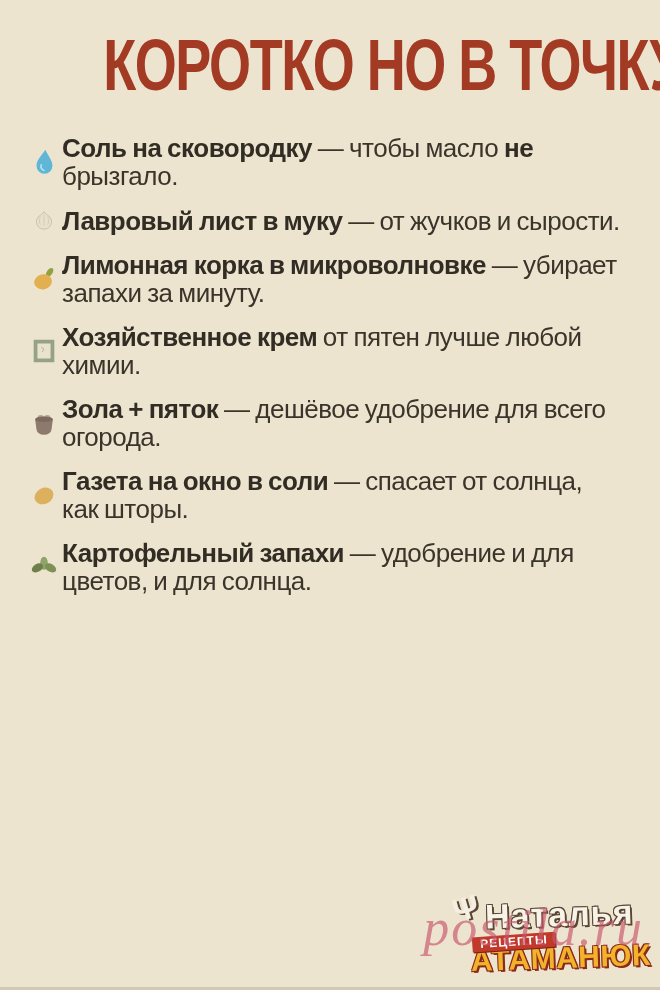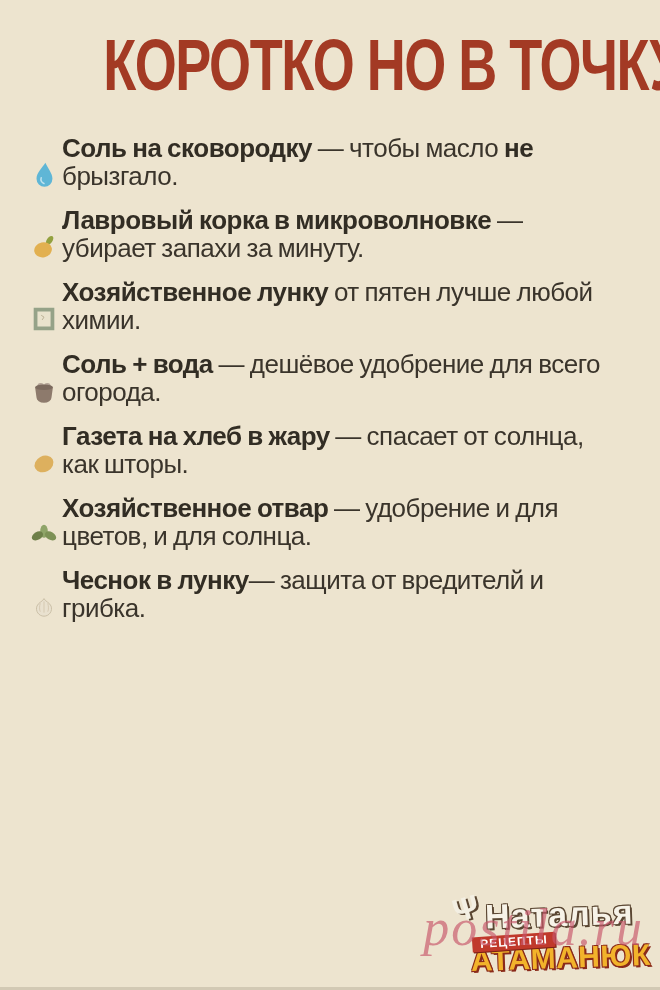--- a/index.html
+++ b/index.html
@@ -29,21 +29,21 @@
     transform: scaleX(0.74);
     transform-origin: 50% 50%;
     font-stretch: condensed;
   }
   ul.tips {
     list-style: none;
     margin: 0; padding: 0;
   }
   li.item {
     display: flex;
-    align-items: flex-end;
+    align-items: center;
     margin: 0 0 16px 0;
   }
   .icon {
     flex: 0 0 36px;
     display: flex;
     justify-content: center;
     margin-top: -1px;
   }
   .icon svg { width: 30px; height: 30px; display: block; }
   p.text {
@@ -131,84 +131,84 @@
   <li class="item">
     <span class="icon">
           <svg viewBox="0 0 32 32">
             <path d="M17.5 3 C20 9 25 14 25 20 a8.5 8.5 0 1 1 -17 0 C8 13.5 14.5 8 17.5 3 Z" fill="#5fb6d6"></path>
             <path d="M13 19 a5 5 0 0 0 3 6" stroke="#bfe3ef" stroke-width="1.6" fill="none" stroke-linecap="round"></path>
           </svg>
         </span>
     <p class="text"><span class="b">Соль на сковородку</span><span class="r"> — чтобы масло </span><span class="b">не</span><span class="r"> брызгало.</span></p>
   </li>
 
+  <li class="item">
+    <span class="icon">
+          <svg viewBox="0 0 32 32">
+            <path d="M16 7 c1 3 6 4 7.5 8 a8 8 0 1 1 -15 0 C10 11 15 10 16 7 Z" fill="#e9e1cf" stroke="#c9bda4" stroke-width="1"></path>
+            <path d="M16 10 v12 M12 12 c-1 3 -1 7 0 9 M20 12 c1 3 1 7 0 9" stroke="#d4c8b0" stroke-width="1" fill="none"></path>
+          </svg>
+        </span>
+    <p class="text"><span class="b">Лавровый лист в муку</span><span class="r"> — от жучков и сырости.</span></p>
+  </li>
 
   <li class="item">
     <span class="icon">
           <svg viewBox="0 0 32 32">
             <ellipse cx="22" cy="9" rx="3" ry="5.5" fill="#93a13f" transform="rotate(35 22 9)"></ellipse>
             <ellipse cx="15" cy="19" rx="9.5" ry="8" fill="#e2b050" transform="rotate(-12 15 19)"></ellipse>
           </svg>
         </span>
-    <p class="text"><span class="b">Лавровый корка в микроволновке</span><span class="r"> — убирает запахи за минуту.</span></p>
+    <p class="text"><span class="b">Лимонная корка в микроволновке</span><span class="r"> — убирает запахи за минуту.</span></p>
   </li>
 
   <li class="item">
     <span class="icon">
           <svg viewBox="0 0 32 32">
             <rect x="5" y="4" width="22" height="24" fill="#95a288"></rect>
             <rect x="9" y="8" width="14" height="16" fill="#e9e3cd"></rect>
             <path d="M13 12 l3 2 -2 3" stroke="#b9af93" stroke-width="1" fill="none"></path>
           </svg>
         </span>
-    <p class="text"><span class="b">Хозяйственное лунку</span><span class="r"> от пятен лучше любой химии.</span></p>
+    <p class="text"><span class="b">Хозяйственное крем</span><span class="r"> от пятен лучше любой химии.</span></p>
   </li>
 
   <li class="item">
     <span class="icon">
           <svg viewBox="0 0 32 32">
             <circle cx="12.5" cy="11" r="3.6" fill="#b3a396"></circle>
             <circle cx="19.5" cy="11" r="3.6" fill="#b3a396"></circle>
             <path d="M6.5 12 h19 l-1.5 11 a8 5.5 0 0 1 -16 0 Z" fill="#8d7a6c"></path>
             <ellipse cx="16" cy="12" rx="9.5" ry="3" fill="#7c6a5e"></ellipse>
           </svg>
         </span>
-    <p class="text"><span class="b">Соль + вода</span><span class="r"> — дешёвое удобрение для всего огорода.</span></p>
+    <p class="text"><span class="b">Зола + пяток</span><span class="r"> — дешёвое удобрение для всего огорода.</span></p>
   </li>
 
   <li class="item">
     <span class="icon">
           <svg viewBox="0 0 32 32">
             <ellipse cx="16" cy="17" rx="10.5" ry="8.5" fill="#ddb05e" transform="rotate(-28 16 17)"></ellipse>
           </svg>
         </span>
-    <p class="text"><span class="b">Газета на хлеб в жару</span><span class="r"> — спасает от солнца, как шторы.</span></p>
+    <p class="text"><span class="b">Газета на окно в соли</span><span class="r"> — спасает от солнца, как шторы.</span></p>
   </li>
 
   <li class="item">
     <span class="icon">
           <svg viewBox="0 0 32 32">
             <ellipse cx="16" cy="12" rx="4" ry="7" fill="#8fa468"></ellipse>
             <ellipse cx="9" cy="17" rx="6.5" ry="4.2" fill="#6e7f49" transform="rotate(-30 9 17)"></ellipse>
             <ellipse cx="23" cy="17" rx="6.5" ry="4.2" fill="#7d9156" transform="rotate(30 23 17)"></ellipse>
           </svg>
         </span>
-    <p class="text"><span class="b">Хозяйственное отвар</span><span class="r"> — удобрение и для цветов, и для солнца.</span></p>
-  </li>
-
-
-  <li class="item">
-    <span class="icon">
-          <svg viewBox="0 0 32 32">
-            <path d="M16 7 c1 3 6 4 7.5 8 a8 8 0 1 1 -15 0 C10 11 15 10 16 7 Z" fill="#e9e1cf" stroke="#c9bda4" stroke-width="1"></path>
-            <path d="M16 10 v12 M12 12 c-1 3 -1 7 0 9 M20 12 c1 3 1 7 0 9" stroke="#d4c8b0" stroke-width="1" fill="none"></path>
-          </svg>
-        </span>
-    <p class="text"><span class="b">Чеснок в лунку</span><span class="r">— защита от вредителй и грибка.</span></p>
-  </li>
+    <p class="text"><span class="b">Картофельный запахи</span><span class="r"> — удобрение и для цветов, и для солнца.</span></p>
+  </li>
+
+
 
 
 
 </ul>
 
   <div class="watermark">
     <div class="wm-logo">
       <span class="wm-fork">Ψ</span>
       <div class="wm-logo-top">Наталья</div>
       <div class="wm-badge">РЕЦЕПТЫ</div>

